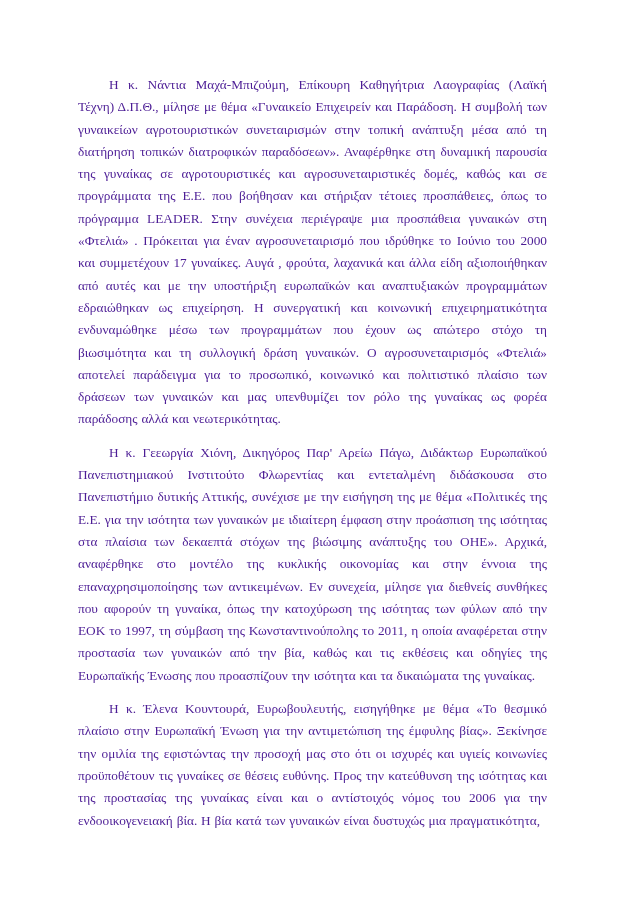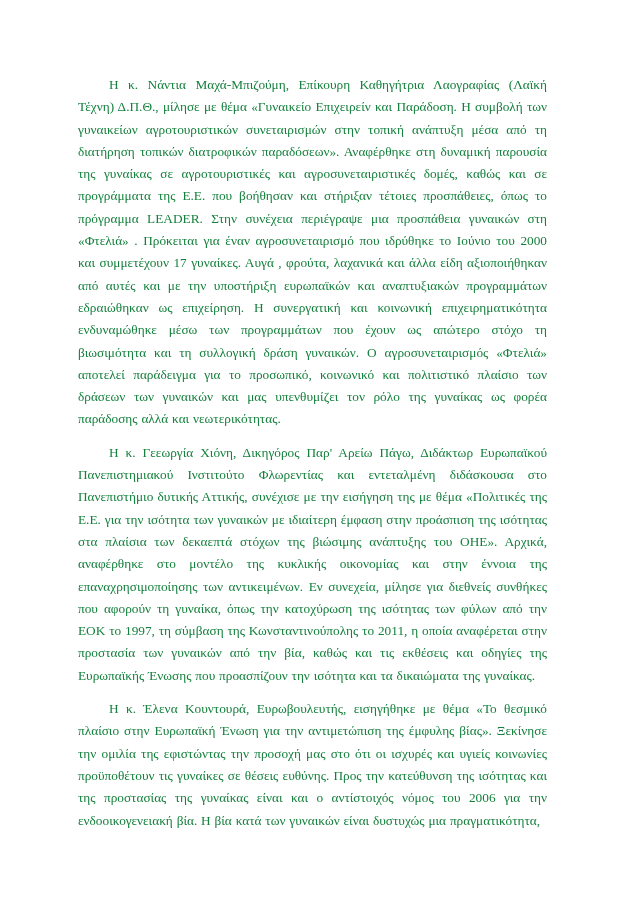--- a/index.html
+++ b/index.html
@@ -17,21 +17,21 @@
     padding: 74px 90px 0 78px;
     overflow: hidden;
   }
   .doc-body {
     width: 100%;
   }
   .para {
     font-family: "Liberation Serif", "DejaVu Serif", serif;
     font-size: 13.3px;
     line-height: 22.3px;
-    color: #15803d;
+    color: #4c1d95;
     text-align: justify;
     text-indent: 31px;
     margin: 0 0 11px 0;
     word-spacing: 0.5px;
   }
 </style>
 </head>
 <body>
 
 <div class="page">

